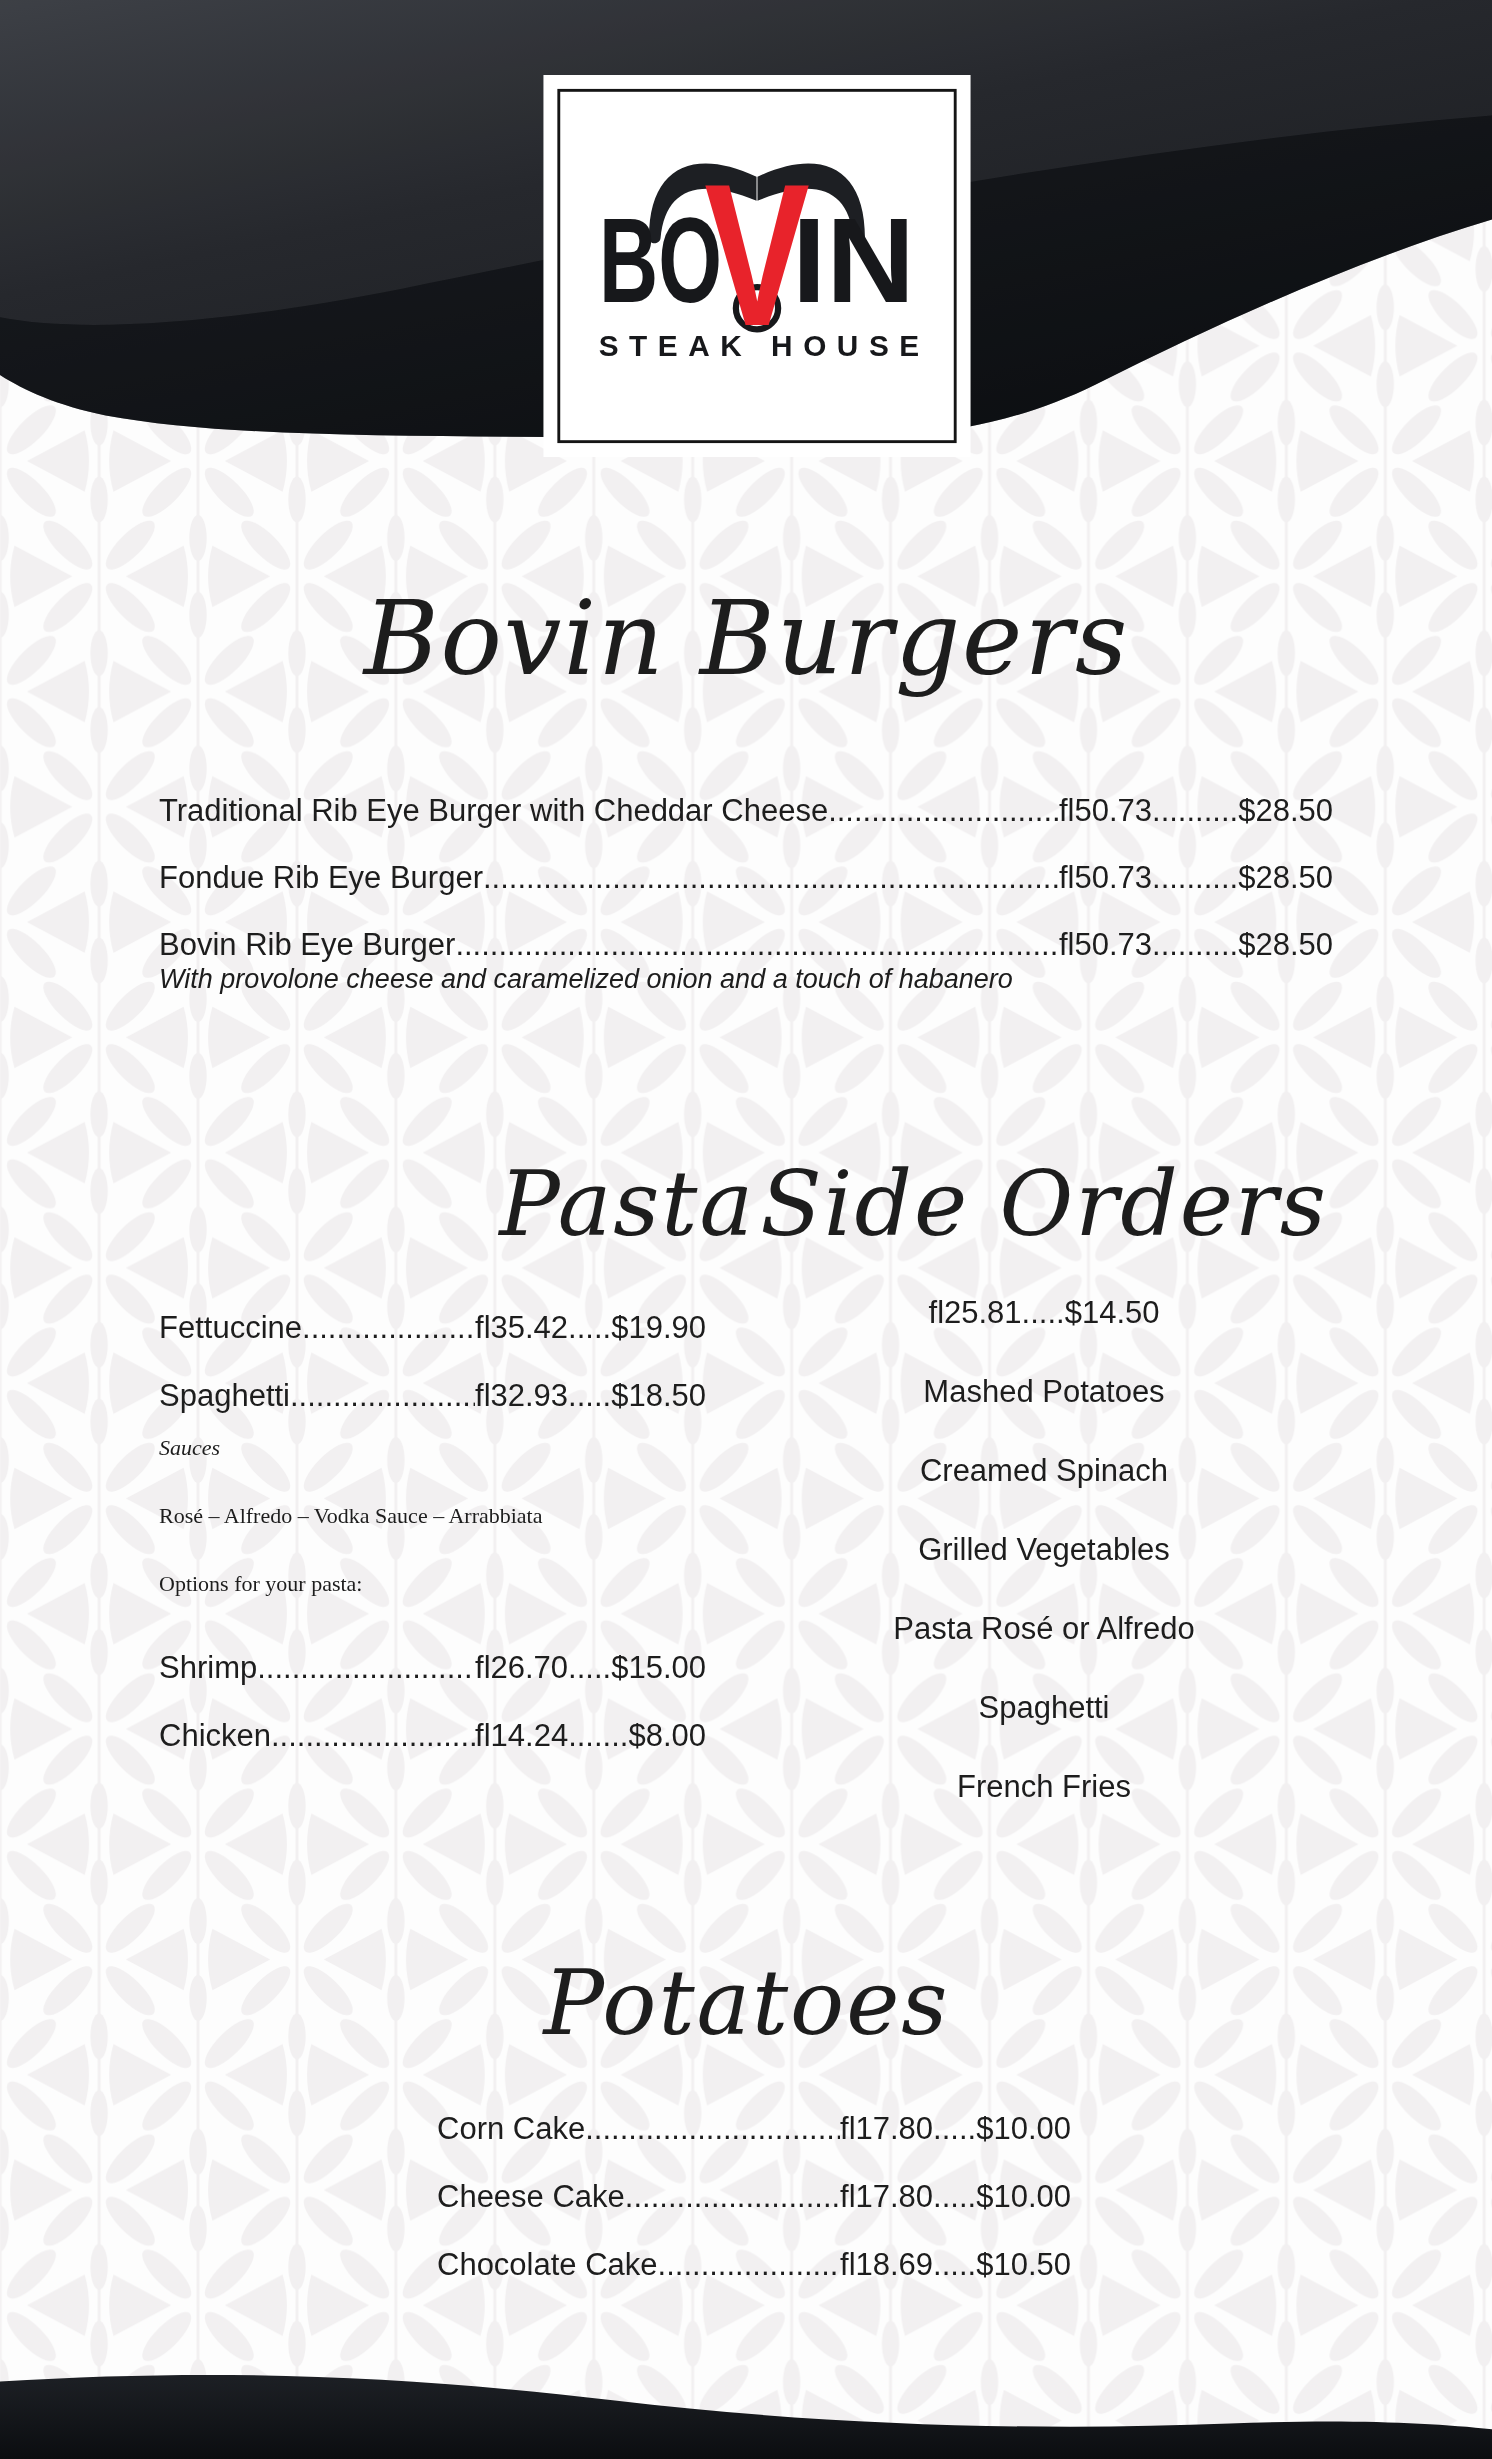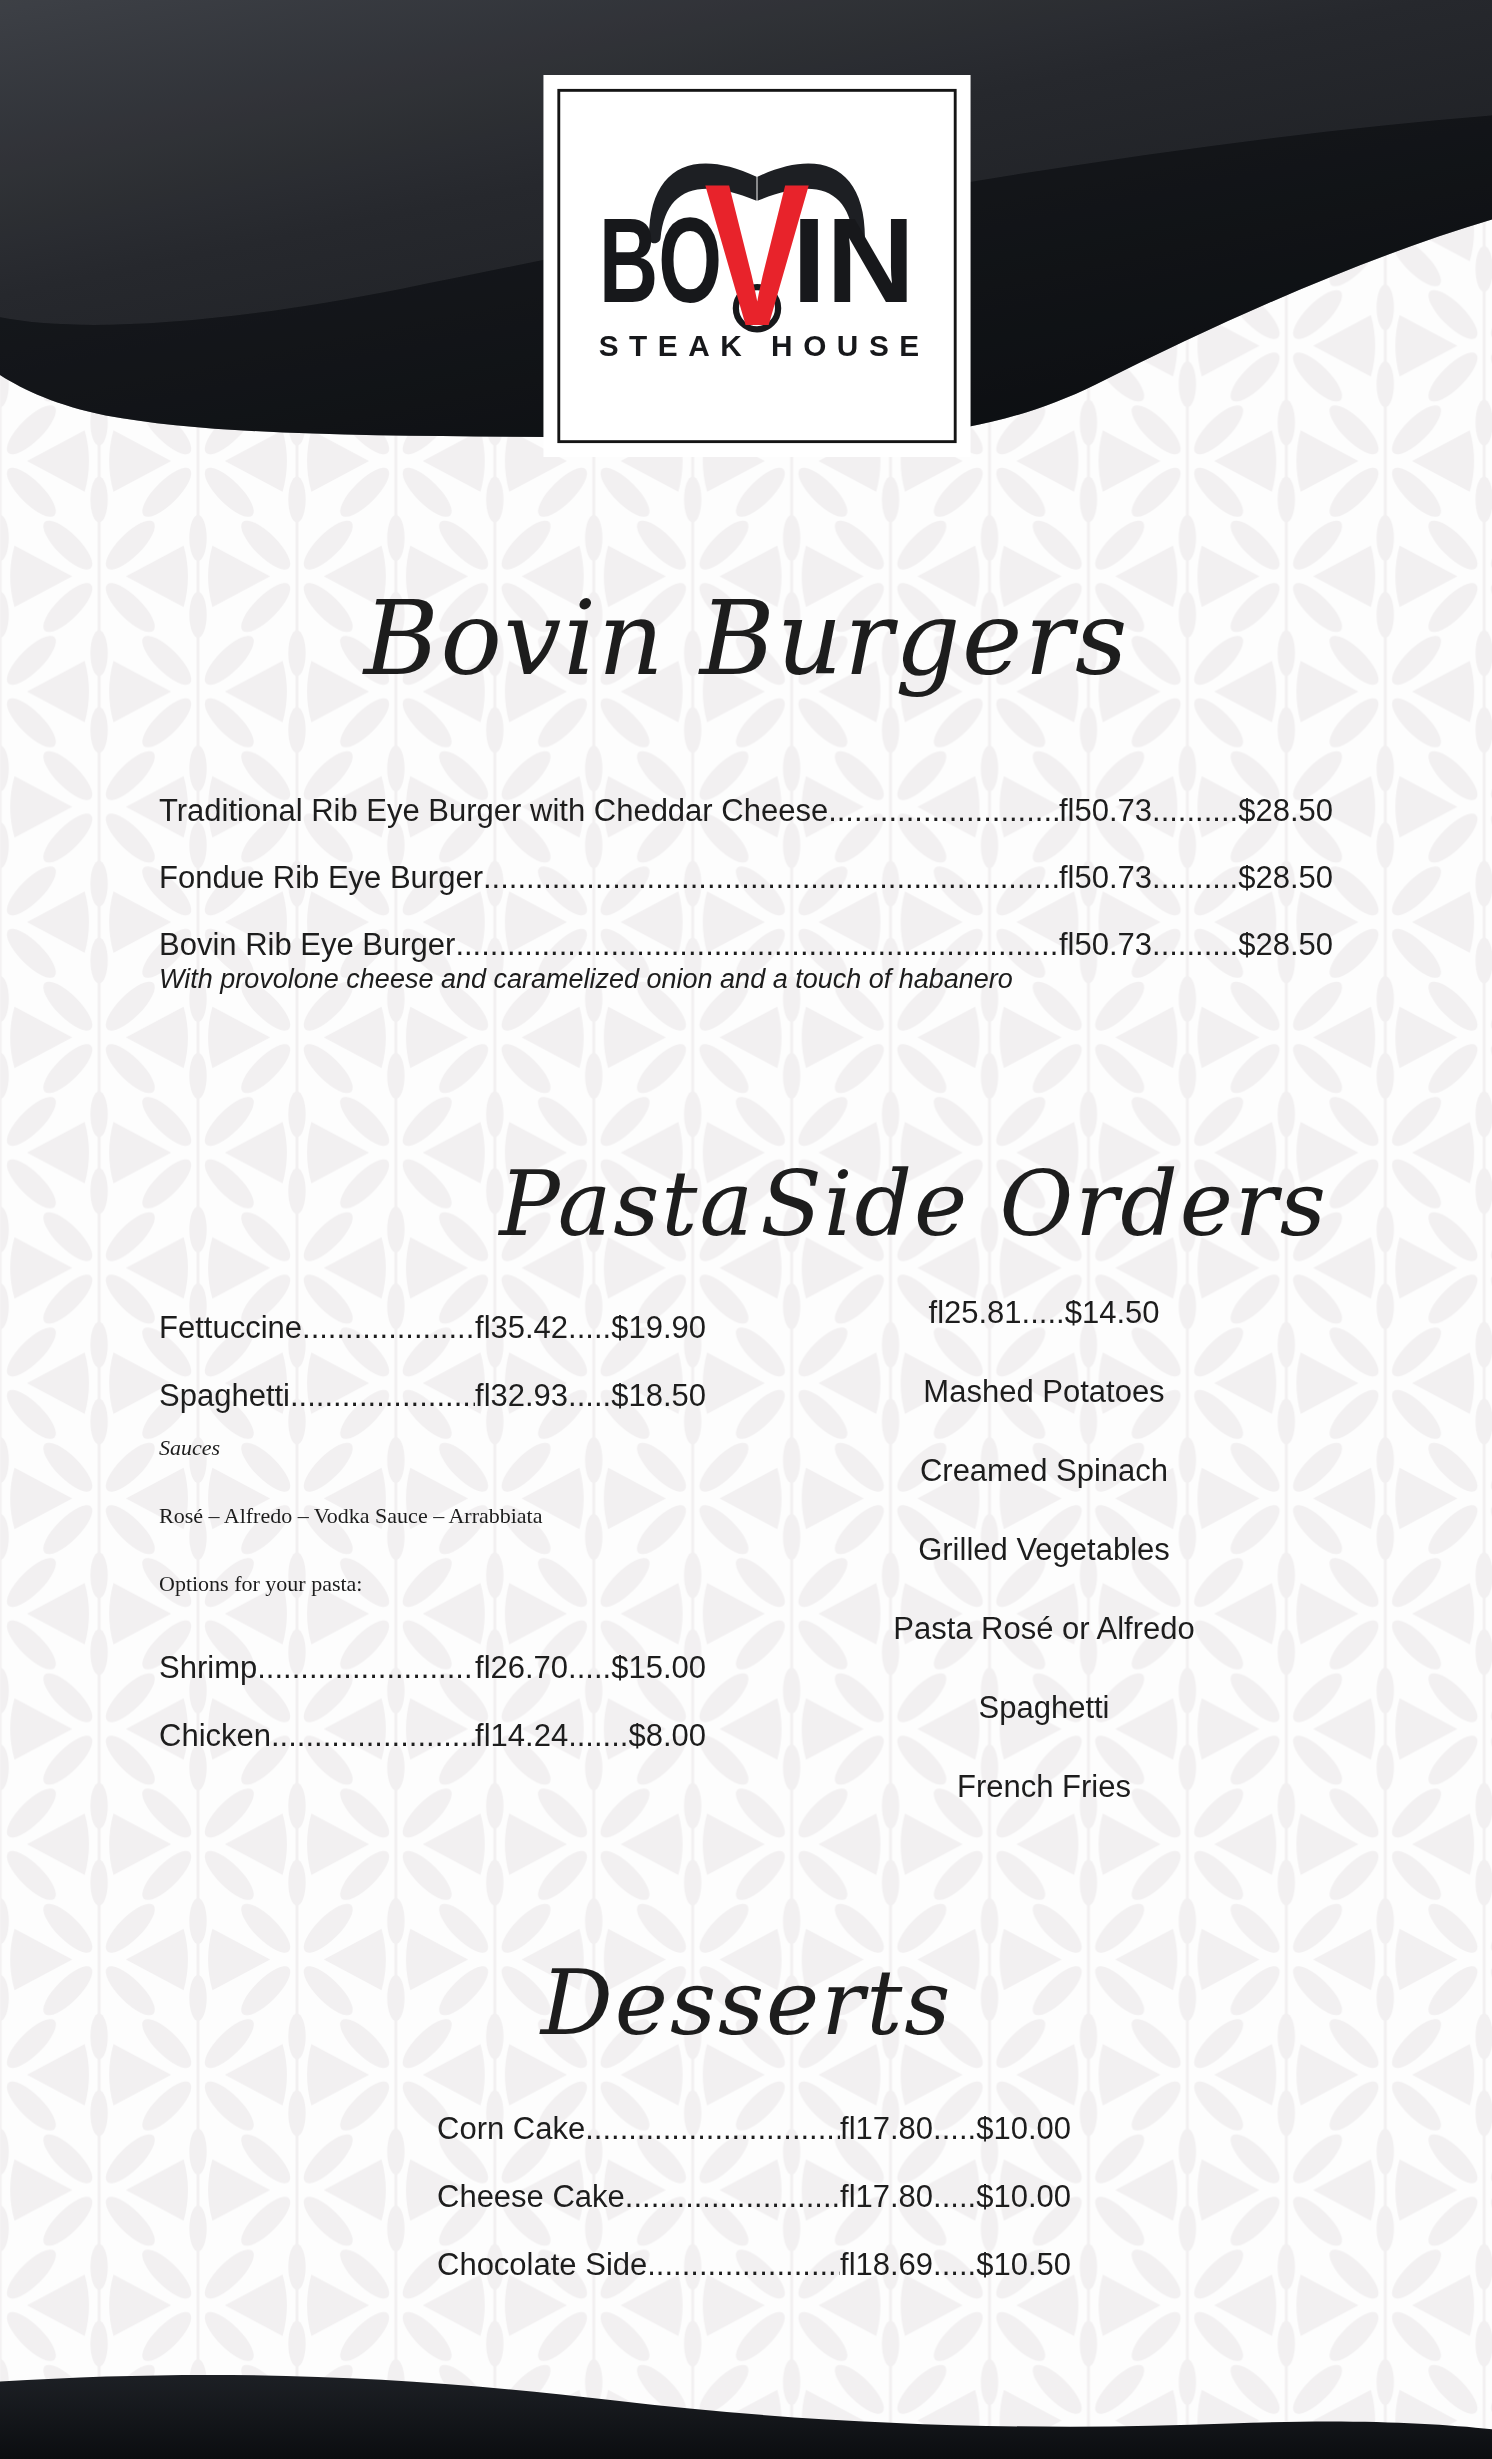--- a/index.html
+++ b/index.html
@@ -159,38 +159,38 @@
   <div class="sides-list">
     <div class="s-row">fl25.81.....$14.50</div>
     <div class="s-row">Mashed Potatoes</div>
     <div class="s-row">Creamed Spinach</div>
     <div class="s-row">Grilled Vegetables</div>
     <div class="s-row">Pasta Rosé or Alfredo</div>
     <div class="s-row">Spaghetti</div>
     <div class="s-row">French Fries</div>
   </div>
 
-  <h2 class="script title-desserts">Desserts</h2>
+  <h2 class="script title-desserts">Potatoes</h2>
   <div class="desserts-list">
     <div class="m-row">
       <span class="item-name">Corn Cake</span>
       <span class="leader">........................................................................................................................................</span>
       <span class="fl-val">fl17.80</span>
       <span class="gap">.....</span>
       <span class="price">$10.00</span>
     </div>
     <div class="m-row">
       <span class="item-name">Cheese Cake</span>
       <span class="leader">........................................................................................................................................</span>
       <span class="fl-val">fl17.80</span>
       <span class="gap">.....</span>
       <span class="price">$10.00</span>
     </div>
     <div class="m-row">
-      <span class="item-name">Chocolate Side</span>
+      <span class="item-name">Chocolate Cake</span>
       <span class="leader">........................................................................................................................................</span>
       <span class="fl-val">fl18.69</span>
       <span class="gap">.....</span>
       <span class="price">$10.50</span>
     </div>
   </div>
 
   <svg class="bottom-wave" viewBox="0 0 1554 95" preserveAspectRatio="none" aria-hidden="true">
     <defs>
       <linearGradient id="gFoot" x1="0" y1="0" x2="0" y2="1">

